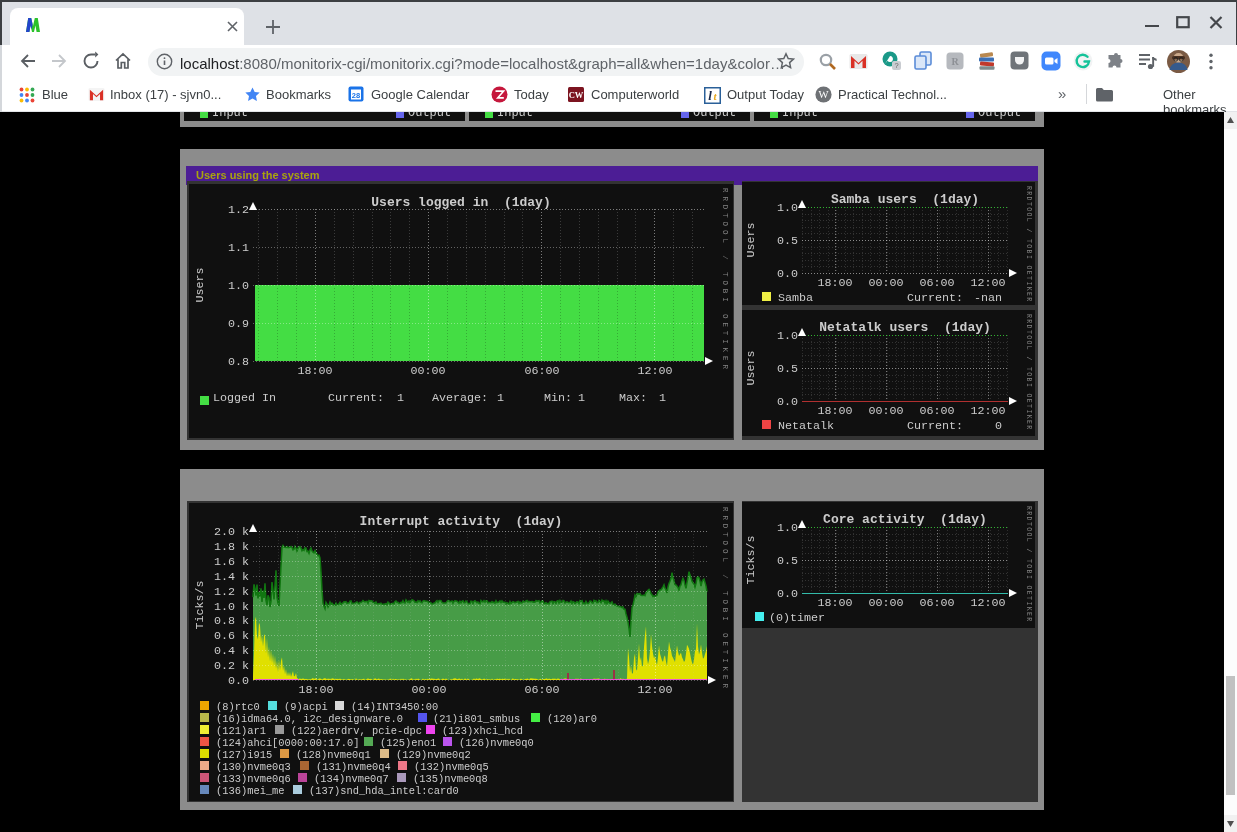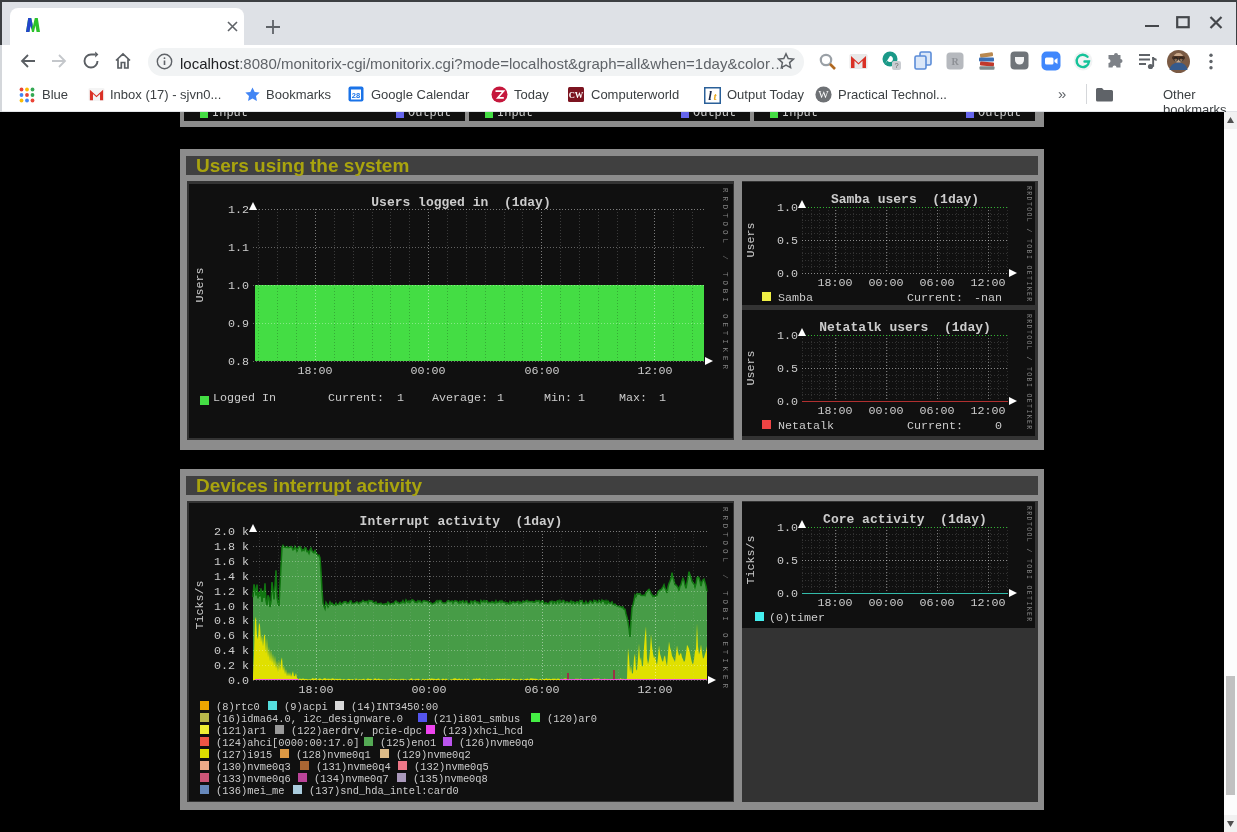--- a/index.html
+++ b/index.html
@@ -7,21 +7,21 @@
 .abs{position:absolute;}
 .mono{font-family:"Liberation Mono", monospace;}
 #tabstrip{left:0;top:0;width:1237px;height:45px;background:#dee1e6;}
 #toolbar{left:0;top:45px;width:1237px;height:33px;background:#ffffff;}
 #bookbar{left:0;top:78px;width:1237px;height:33px;background:#ffffff;border-bottom:1px solid #e2e4e8;}
 #content{left:0;top:112px;width:1237px;height:808px;background:#000;overflow:hidden;}
 .tab{left:10px;top:8px;width:234px;height:37px;background:#fff;border-radius:8px 8px 0 0;}
 .tabtitle{left:66px;top:19px;font-size:13px;color:#ffffff;}
 .bmtxt{font-size:13px;color:#3c4043;top:87px;}
 .frame{background:#8c8c8c;}
-.titlebar{background:#404040;color:#a9a40e;font-weight:bold;font-size:19px;}
+.titlebar{background:#4c1d95;color:#a9a40e;font-weight:bold;font-size:11px;margin-top:10px;}
 .cell{background:#333333;}
 .gpanel{background:#101010;}
 svg{display:block;}
 </style></head><body>
 
 <div class="abs" id="tabstrip"></div>
 <div class="abs tab"></div>
 <svg class="abs" style="left:25px;top:17px" width="16" height="16" viewBox="0 0 16 16">
 <polygon points="1,15 3.2,1 6.2,1 8,9 9.8,1 12.8,1 15,15 11.6,15 10.4,8.5 9,15 7,15 5.6,8.5 4.4,15" fill="#2bc22b"></polygon>
 <polygon points="1,15 3.2,1 6.2,1 7.6,7.5 6.6,12.5 5.6,8.5 4.4,15" fill="#2244cc"></polygon>
@@ -204,21 +204,20 @@
 <div class="abs mono" style="left:693px;top:-6px;font-size:12px;color:#cccccc">Output</div>
 <div class="abs" style="left:770px;top:-2px;width:8px;height:8px;background:#44dd44"></div>
 <div class="abs mono" style="left:782px;top:-6px;font-size:12px;color:#cccccc">Input</div>
 <div class="abs" style="left:966px;top:-2px;width:8px;height:8px;background:#6666ee"></div>
 <div class="abs mono" style="left:978px;top:-6px;font-size:12px;color:#cccccc">Output</div>
 <div class="abs frame" style="left:180px;top:37px;width:864px;height:301px"></div>
 <div class="abs titlebar" style="left:186px;top:44px;width:852px;height:19px;line-height:19px;padding-left:10px;box-sizing:border-box">Users using the system</div>
 <div class="abs cell" style="left:187px;top:69px;width:547px;height:259px"></div>
 <div class="abs cell" style="left:742px;top:69px;width:296px;height:259px"></div>
 <div class="abs frame" style="left:180px;top:357px;width:864px;height:341px"></div>
-<div class="abs titlebar" style="left:186px;top:364px;width:852px;height:19px;line-height:19px;padding-left:10px;box-sizing:border-box">Devices interrupt activity</div>
 <div class="abs cell" style="left:187px;top:389px;width:547px;height:301px"></div>
 <div class="abs cell" style="left:742px;top:389px;width:296px;height:301px"></div>
 <svg class="abs" style="left:189px;top:72px" width="544" height="254" viewBox="0 0 544 254">
       <rect x="0" y="0" width="544" height="254" fill="#101010"></rect>
       <rect x="66" y="101" width="449" height="76" fill="#44dd44"></rect>
       <line x1="69.5" y1="25" x2="69.5" y2="101" stroke="rgba(255,255,255,0.18)" stroke-width="1" stroke-dasharray="1 2"></line>
       <line x1="69.5" y1="101" x2="69.5" y2="177" stroke="rgba(0,0,0,0.22)" stroke-width="1" stroke-dasharray="1 2"></line>
       <line x1="88.5" y1="25" x2="88.5" y2="101" stroke="rgba(255,255,255,0.18)" stroke-width="1" stroke-dasharray="1 2"></line>
       <line x1="88.5" y1="101" x2="88.5" y2="177" stroke="rgba(0,0,0,0.22)" stroke-width="1" stroke-dasharray="1 2"></line>
       <line x1="107.5" y1="25" x2="107.5" y2="101" stroke="rgba(255,255,255,0.18)" stroke-width="1" stroke-dasharray="1 2"></line>

